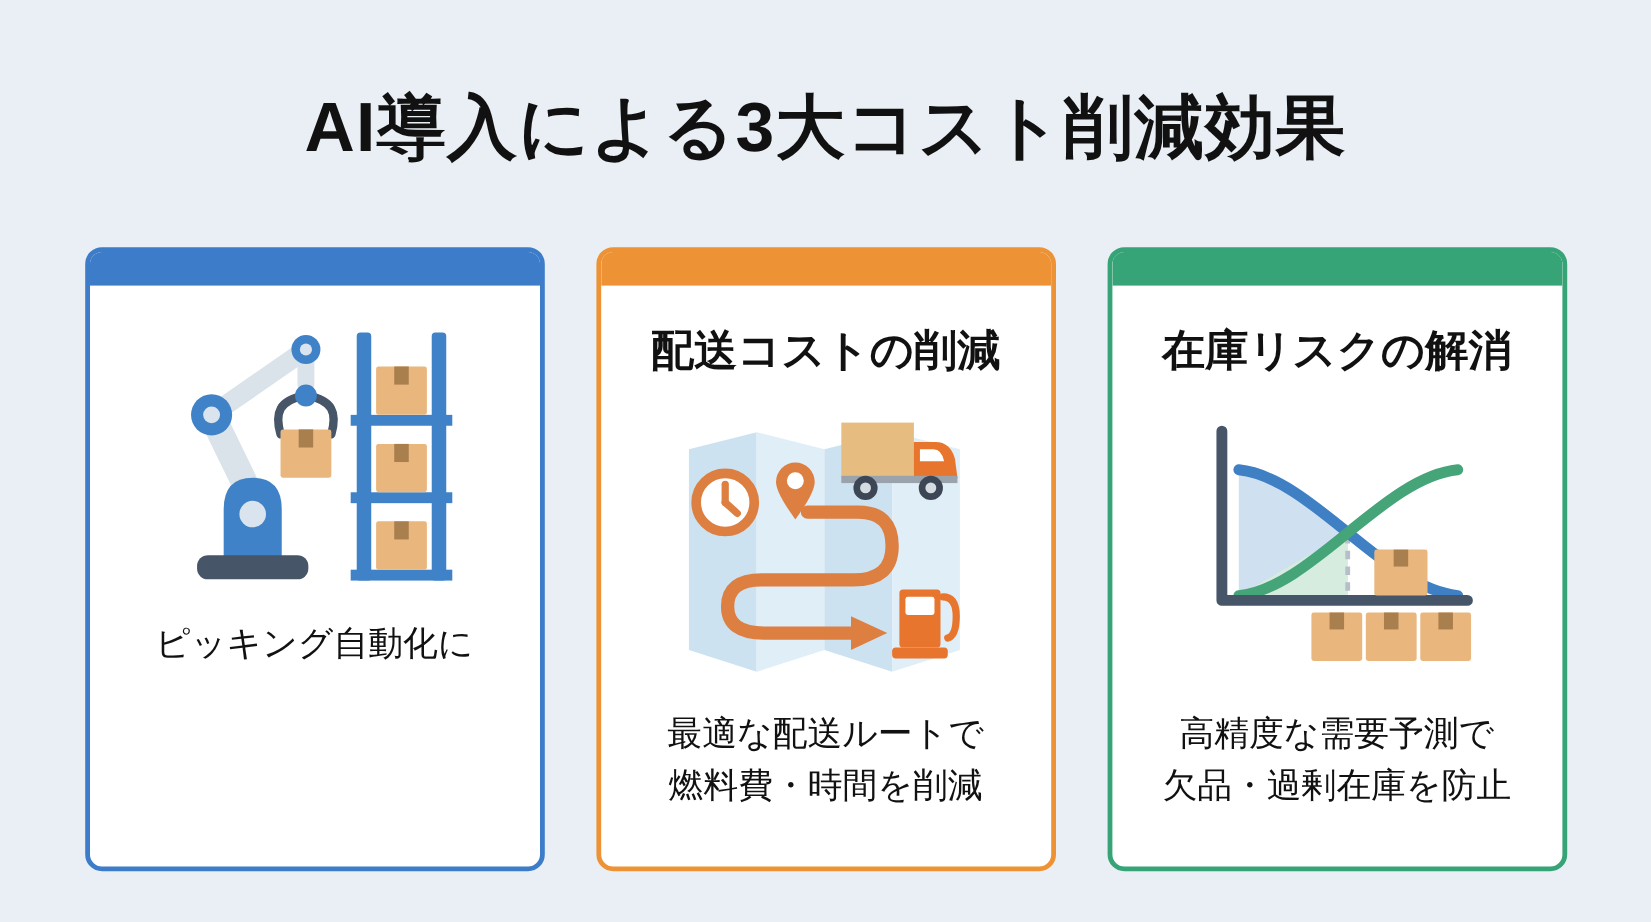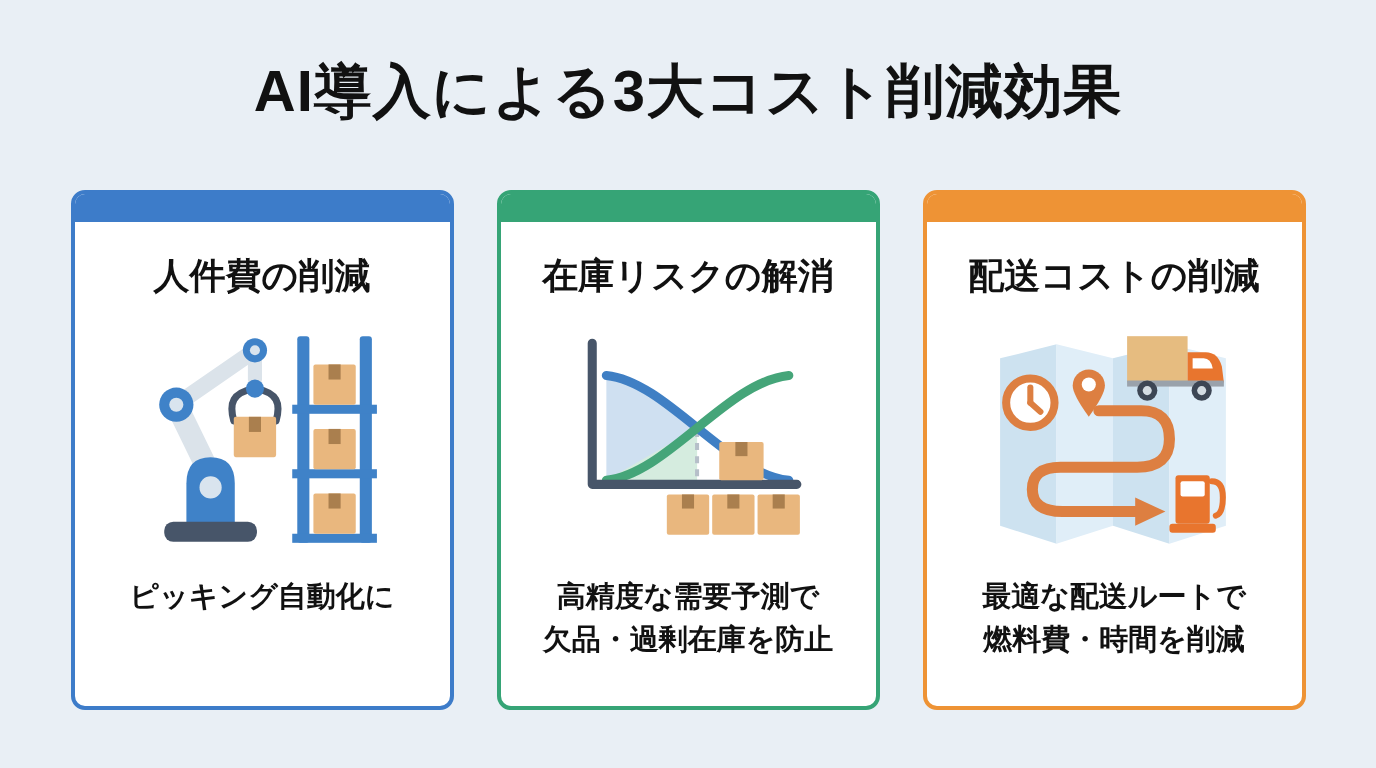--- a/index.html
+++ b/index.html
@@ -5,21 +5,21 @@
   * { margin: 0; padding: 0; box-sizing: border-box; }
   html, body { width: 1376px; height: 768px; overflow: hidden; }
   body {
     font-family: "Liberation Sans", "DejaVu Sans", sans-serif;
     background: var(--background, #e9eff5);
     color: var(--text, #111);
   }
   .page { width: 1376px; height: 768px; position: relative; }
   .title {
     text-align: center;
-    padding-top: 56px;
+    padding-top: 72px;
     font-size: 58px;
     font-weight: 900;
     letter-spacing: 1px;
     color: var(--text, #111);
     line-height: 1.2;
   }
   .cards {
     display: flex;
     justify-content: center;
     gap: 43px;
@@ -52,37 +52,36 @@
   .illo {
     height: 258px;
     margin-top: 14px;
     display: flex;
     align-items: center;
     justify-content: center;
   }
   .caption {
     margin-top: 6px;
     font-size: 29px;
-    font-weight: 700;
+    font-weight: 400;
     text-align: center;
     line-height: 1.5;
   }
 </style>
 </head>
 <body>
 
 <div class="page">
 
   <h1 class="title">AI導入による3大コスト削減効果</h1>
 
   <div class="cards">
 
     <section class="card" style="--accent: #3d7cc9;">
       <div class="card-header"></div>
-      <h2 class="card-title">人件費の削減</h2>
       <div class="illo">
         <svg width="252" height="224" viewBox="0 0 250 222">
 
           <g>
             <rect x="160" y="8" width="12" height="205" rx="3" fill="var(--robot-blue)"></rect>
             <rect x="222" y="8" width="12" height="205" rx="3" fill="var(--robot-blue)"></rect>
             <rect x="155" y="76" width="84" height="9" fill="var(--robot-blue)"></rect>
             <rect x="155" y="140" width="84" height="9" fill="var(--robot-blue)"></rect>
             <rect x="155" y="204" width="84" height="9" fill="var(--robot-blue)"></rect>
           </g>
@@ -112,20 +111,66 @@
             <rect x="97" y="88" width="42" height="40" rx="2" fill="var(--box-tan)"></rect>
             <rect x="112" y="88" width="12" height="15" fill="var(--box-tab)"></rect>
           </g>
         </svg>
       </div>
       <p class="caption">
         <span>ピッキング自動化に</span><br>
       </p>
     </section>
 
+    <section class="card" style="--accent: #ee9335;">
+      <div class="card-header"></div>
+      <h2 class="card-title">配送コストの削減</h2>
+      <div class="illo">
+        <svg width="252" height="224" viewBox="0 0 250 222">
+          <g>
+            <polygon points="12,30 68,16 68,214 12,196" fill="var(--map-panel-dark)"></polygon>
+            <polygon points="68,16 124,30 124,196 68,214" fill="var(--map-panel-light)"></polygon>
+            <polygon points="124,30 180,16 180,214 124,196" fill="var(--map-panel-dark)"></polygon>
+            <polygon points="180,16 236,30 236,196 180,214" fill="var(--map-panel-light)"></polygon>
+          </g>
+          <g>
+            <circle cx="42" cy="74" r="24" fill="#ffffff" stroke="var(--route-orange)" stroke-width="8"></circle>
+            <line x1="42" y1="74" x2="42" y2="59" stroke="var(--route-orange)" stroke-width="6" stroke-linecap="round"></line>
+            <line x1="42" y1="74" x2="52" y2="83" stroke="var(--route-orange)" stroke-width="6" stroke-linecap="round"></line>
+          </g>
+          <path d="M 110 82 L 152 82 Q 180 82 180 110 Q 180 138 148 138 L 72 138 Q 44 138 44 160 Q 44 182 74 182 L 146 182" fill="none" stroke="var(--route-orange)" stroke-width="11" stroke-linecap="round" stroke-linejoin="round"></path>
+          <polygon points="146,168 176,182 146,196" fill="var(--route-orange)"></polygon>
+          <g>
+            <path d="M 100 88 Q 84 66 84 57 A 16 16 0 1 1 116 57 Q 116 66 100 88 Z" fill="var(--route-orange)"></path>
+            <circle cx="100" cy="56" r="7" fill="#ffffff"></circle>
+          </g>
+          <g>
+            <rect x="138" y="8" width="60" height="46" fill="var(--truck-cargo-tan)"></rect>
+            <path d="M 198 54 L 198 24 L 216 24 Q 228 24 232 38 L 234 54 Z" fill="var(--vivid-orange)"></path>
+            <path d="M 203 30 L 214 30 Q 221 30 223 40 L 203 40 Z" fill="#ffffff"></path>
+            <rect x="138" y="52" width="96" height="6" fill="var(--chassis-gray)"></rect>
+            <circle cx="158" cy="62" r="10" fill="var(--wheel-dark)"></circle>
+            <circle cx="158" cy="62" r="4.5" fill="var(--wheel-hub)"></circle>
+            <circle cx="212" cy="62" r="10" fill="var(--wheel-dark)"></circle>
+            <circle cx="212" cy="62" r="4.5" fill="var(--wheel-hub)"></circle>
+          </g>
+          <g>
+            <rect x="186" y="146" width="34" height="48" rx="3" fill="var(--vivid-orange)"></rect>
+            <rect x="191" y="152" width="24" height="15" rx="2" fill="#ffffff"></rect>
+            <path d="M 222 152 Q 233 152 233 168 Q 233 184 226 186" fill="none" stroke="var(--vivid-orange)" stroke-width="6" stroke-linecap="round"></path>
+            <rect x="180" y="194" width="46" height="9" rx="3" fill="var(--vivid-orange)"></rect>
+          </g>
+        </svg>
+      </div>
+      <p class="caption">
+        <span>最適な配送ルートで</span><br>
+        <span>燃料費・時間を削減</span>
+      </p>
+    </section>
+
     <section class="card" style="--accent: #36a476;">
       <div class="card-header"></div>
       <h2 class="card-title">在庫リスクの解消</h2>
       <div class="illo">
         <svg width="252" height="218" viewBox="0 0 250 216">
           <g>
             <path d="M 44 44 C 74 47 104 72 134 96 C 104 120 74 145 44 148 Z" fill="var(--chart-blue-fill)"></path>
             <path d="M 44 149 L 44 148 C 74 145 104 120 134 96 L 134 148 L 44 148 Z" fill="var(--chart-green-fill)"></path>
             <path d="M 44 148 L 134 96 L 134 148 Z" fill="var(--chart-green-fill)"></path>
           </g>
@@ -144,60 +189,14 @@
             <rect x="209" y="162" width="12" height="14" fill="var(--box-tab)"></rect>
           </g>
         </svg>
       </div>
       <p class="caption">
         <span>高精度な需要予測で</span><br>
         <span>欠品・過剰在庫を防止</span>
       </p>
     </section>
 
-    <section class="card" style="--accent: #ee9335;">
-      <div class="card-header"></div>
-      <h2 class="card-title">配送コストの削減</h2>
-      <div class="illo">
-        <svg width="252" height="224" viewBox="0 0 250 222">
-          <g>
-            <polygon points="12,30 68,16 68,214 12,196" fill="var(--map-panel-dark)"></polygon>
-            <polygon points="68,16 124,30 124,196 68,214" fill="var(--map-panel-light)"></polygon>
-            <polygon points="124,30 180,16 180,214 124,196" fill="var(--map-panel-dark)"></polygon>
-            <polygon points="180,16 236,30 236,196 180,214" fill="var(--map-panel-light)"></polygon>
-          </g>
-          <g>
-            <circle cx="42" cy="74" r="24" fill="#ffffff" stroke="var(--route-orange)" stroke-width="8"></circle>
-            <line x1="42" y1="74" x2="42" y2="59" stroke="var(--route-orange)" stroke-width="6" stroke-linecap="round"></line>
-            <line x1="42" y1="74" x2="52" y2="83" stroke="var(--route-orange)" stroke-width="6" stroke-linecap="round"></line>
-          </g>
-          <path d="M 110 82 L 152 82 Q 180 82 180 110 Q 180 138 148 138 L 72 138 Q 44 138 44 160 Q 44 182 74 182 L 146 182" fill="none" stroke="var(--route-orange)" stroke-width="11" stroke-linecap="round" stroke-linejoin="round"></path>
-          <polygon points="146,168 176,182 146,196" fill="var(--route-orange)"></polygon>
-          <g>
-            <path d="M 100 88 Q 84 66 84 57 A 16 16 0 1 1 116 57 Q 116 66 100 88 Z" fill="var(--route-orange)"></path>
-            <circle cx="100" cy="56" r="7" fill="#ffffff"></circle>
-          </g>
-          <g>
-            <rect x="138" y="8" width="60" height="46" fill="var(--truck-cargo-tan)"></rect>
-            <path d="M 198 54 L 198 24 L 216 24 Q 228 24 232 38 L 234 54 Z" fill="var(--vivid-orange)"></path>
-            <path d="M 203 30 L 214 30 Q 221 30 223 40 L 203 40 Z" fill="#ffffff"></path>
-            <rect x="138" y="52" width="96" height="6" fill="var(--chassis-gray)"></rect>
-            <circle cx="158" cy="62" r="10" fill="var(--wheel-dark)"></circle>
-            <circle cx="158" cy="62" r="4.5" fill="var(--wheel-hub)"></circle>
-            <circle cx="212" cy="62" r="10" fill="var(--wheel-dark)"></circle>
-            <circle cx="212" cy="62" r="4.5" fill="var(--wheel-hub)"></circle>
-          </g>
-          <g>
-            <rect x="186" y="146" width="34" height="48" rx="3" fill="var(--vivid-orange)"></rect>
-            <rect x="191" y="152" width="24" height="15" rx="2" fill="#ffffff"></rect>
-            <path d="M 222 152 Q 233 152 233 168 Q 233 184 226 186" fill="none" stroke="var(--vivid-orange)" stroke-width="6" stroke-linecap="round"></path>
-            <rect x="180" y="194" width="46" height="9" rx="3" fill="var(--vivid-orange)"></rect>
-          </g>
-        </svg>
-      </div>
-      <p class="caption">
-        <span>最適な配送ルートで</span><br>
-        <span>燃料費・時間を削減</span>
-      </p>
-    </section>
-
   </div>
 </div>
 
 </body></html>

